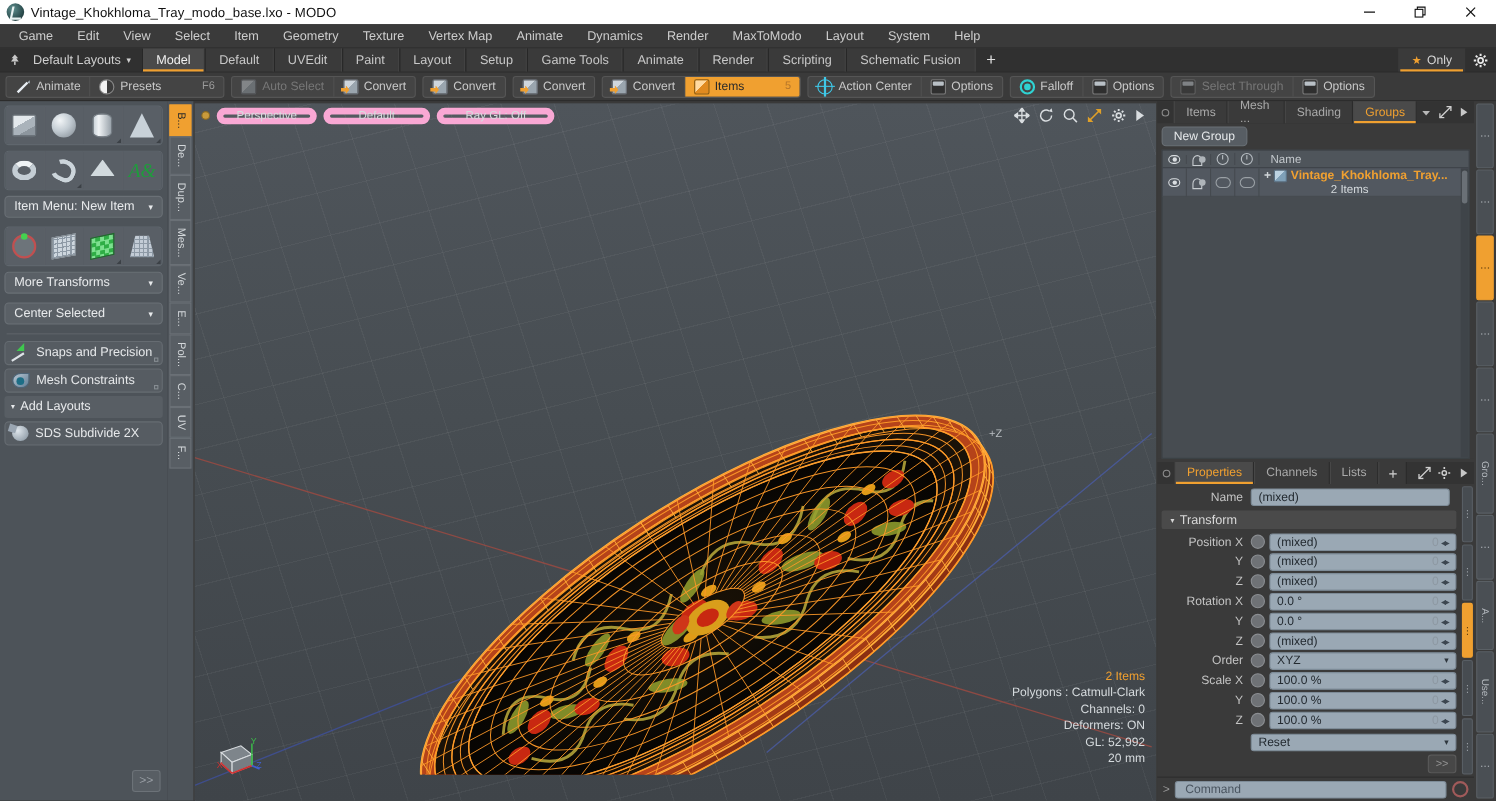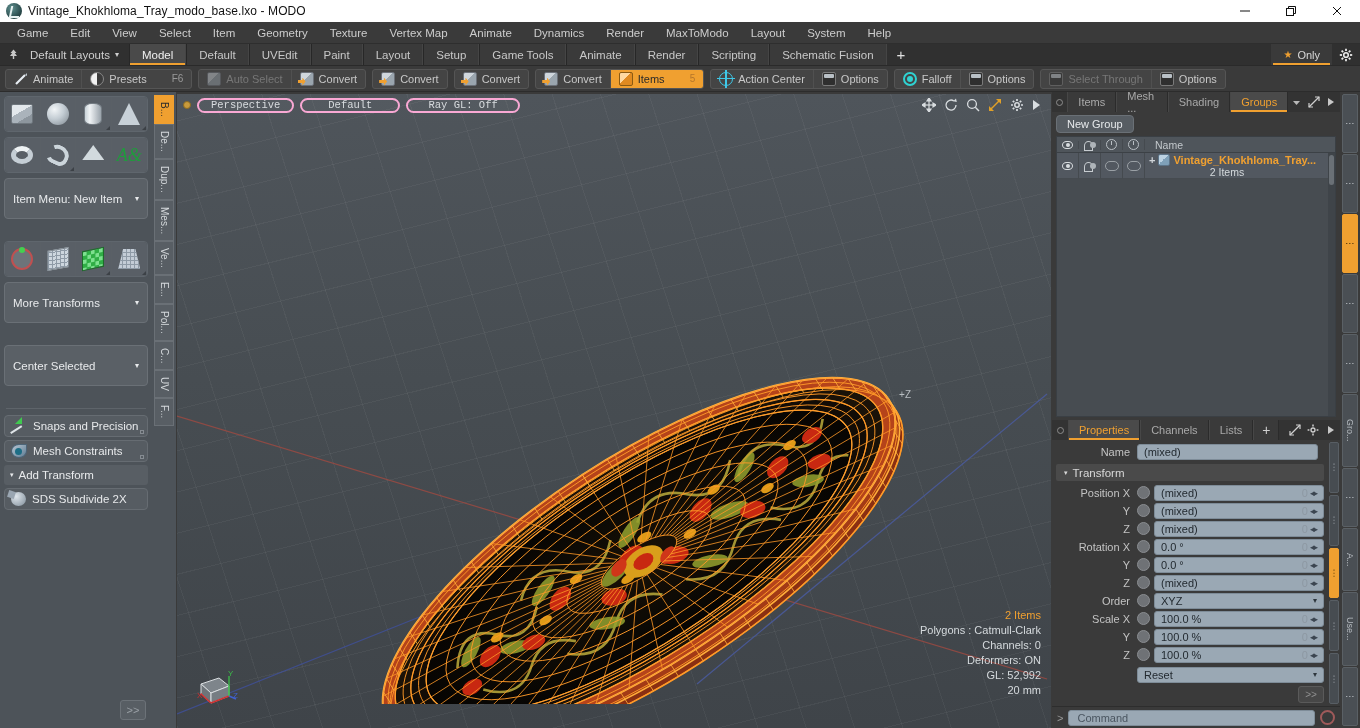--- a/index.html
+++ b/index.html
@@ -50,21 +50,21 @@
   
   .modebar{ height:26px; background:#3a3a3a; display:flex; align-items:center; gap:0; flex:0 0 26px;
             border-bottom:1px solid #2c2c2c; padding:0 2px;}
   .mgroup{ display:flex; align-items:stretch; height:20px; background:#444; border:1px solid #555; border-radius:3px;
            margin:0 3px; overflow:hidden;}
   .mbtn{ display:flex; align-items:center; gap:5px; padding:0 8px; font-size:11px; color:#c8c8c8;
          border-right:1px solid #505050; white-space:nowrap;}
   .mbtn:last-child{ border-right:none;}
   .mbtn.dim{ color:#777; }
   .mbtn.active{ background:#f0a030; color:#2a2a2a; }
-  .mbtn .key{ color:#9a9a9a; font-size:10px; margin-left:4px;padding-left:16px;}
+  .mbtn .key{ color:#9a9a9a; font-size:10px; margin-left:16px;padding-left:16px;}
   .mbtn.active .key{ color:#b5762a; }
   .icn{ width:14px;height:14px; flex:0 0 14px; display:inline-block; position:relative;}
   
   .icn-cube{ background:linear-gradient(135deg,#cfd6dc 0 45%, #9aa5ae 45% 100%); border:1px solid #6b7078; border-radius:2px;}
   .icn-cube.dim{ opacity:.45; }
   .icn-cube-orange:after{ content:""; position:absolute; left:-3px; bottom:-1px; width:8px;height:8px;
         background:#f0a030; clip-path:polygon(0 30%,60% 30%,60% 0,100% 50%,60% 100%,60% 70%,0 70%); }
   .icn-items{ background:linear-gradient(135deg,#ffd9a0 0 45%, #e08a20 45% 100%); border:1px solid #8a5a12; border-radius:2px;}
   .icn-sq{ background:#2f2f2f; border:1px solid #7a7a7a; border-radius:2px;}
   .icn-sq:after{content:"";position:absolute;left:1px;top:1px;right:1px;height:4px;background:#b9c0c6;border-radius:1px;}
@@ -81,21 +81,21 @@
   .main{ display:flex; flex:1 1 auto; min-height:0; }
 
   
   .leftpanel{ width:152px; background:#4d5359; flex:0 0 152px; padding:4px 4px 0 4px; position:relative; }
   .lp-grid{ display:grid; grid-template-columns:repeat(4,1fr); gap:0; background:#4d5359;
             border:1px solid #5f666d; border-radius:4px; margin-bottom:5px; overflow:hidden;}
   .lp-cell{ height:34px; display:flex;align-items:center;justify-content:center; position:relative;
             border-right:1px solid #5a6066; background:#595f66;}
   .lp-cell:last-child{border-right:none;}
   .lp-cell .corner{position:absolute;right:1px;bottom:1px;width:0;height:0;border-left:4px solid transparent;border-bottom:4px solid #3c4146;}
-  .lp-drop{ height:41px; background:#5a6066; border:1px solid #6a7076; border-radius:4px; margin-bottom:22px;
+  .lp-drop{ height:20px; background:#5a6066; border:1px solid #6a7076; border-radius:4px; margin-bottom:8px;
             display:flex; align-items:center; padding:0 8px; color:#e8eaec; font-size:11.5px;}
   .lp-drop .caret{ margin-left:auto; font-size:8px; }
   .lp-div{ height:1px; background:#5e646a; margin:6px 2px;}
   .lp-row{ height:22px; background:#565c62; border:1px solid #666c72; border-radius:4px; margin-bottom:3px;
            display:flex; align-items:center; gap:6px; padding:0 6px; color:#e6e8ea; font-size:11.5px; position:relative;}
   .lp-row .sm{position:absolute;right:3px;bottom:2px;width:4px;height:4px;border:1px solid #868c92;}
   .lp-sec{ height:20px; display:flex;align-items:center; gap:5px; padding:0 6px; color:#e8eaec; font-size:11.5px;
            background:#585e64; border-radius:3px; margin-bottom:3px;}
   .lp-sec .tri{ font-size:7px; }
   .lp-gg{ position:absolute; right:6px; bottom:8px; width:26px;height:20px; background:#585e64;border:1px solid #6c7278;
@@ -145,22 +145,22 @@
   .vp{ position:relative; flex:1 1 auto; background:#4a5055; overflow:hidden; }
   .vp-grid{ position:absolute; inset:0;
      background:
       repeating-linear-gradient(72deg, rgba(255,255,255,.045) 0 1px, transparent 1px 46px),
       repeating-linear-gradient(-14deg, rgba(255,255,255,.045) 0 1px, transparent 1px 40px),
       linear-gradient(180deg,#4f555b 0%, #474d52 45%, #3f4449 100%);
   }
   .vp-head{ position:absolute; left:0; right:0; top:0; height:22px; display:flex; align-items:center; gap:6px;
             padding:0 6px; z-index:5; }
   .vp-dot{ width:8px;height:8px;border-radius:50%;background:#c89a3c;border:1px solid #8a6a22;}
-  .vp-pill{ height:15px; border:2px solid #f9a8d4; border-radius:8px; padding:0 12px; display:flex; align-items:center;
-            color:#d7dbde; font-size:10.5px; background:rgba(255,255,255,0.03);font-family:Liberation Mono, monospace;}
+  .vp-pill{ height:15px; border:6px solid #f9a8d4; border-radius:8px; padding:0 12px; display:flex; align-items:center;
+            color:#d7dbde; font-size:10.5px; background:rgba(255,255,255,0.03);}
   .vp-tools{ margin-left:auto; display:flex; align-items:center; gap:8px; padding-right:4px;}
   .vp-tools svg{ display:block; }
   .vp-axis{ position:absolute; color:#b8bdc1; font-size:10px; }
   .vp-stats{ position:absolute; right:10px; bottom:30px; text-align:right; font-size:11px; color:#d5dadd; line-height:15px; z-index:5;}
   .vp-stats .hi{ color:#f0a030; }
   .vp-gizmo{ position:absolute; left:18px; bottom:14px; width:46px;height:46px; z-index:5;}
   .vp-bottom{ height:22px; flex:0 0 22px; background:#3f3f3f; border-top:1px solid #2e2e2e;
               display:flex; align-items:center; justify-content:center; color:#8d8d8d; font-size:11px;}
 
   
@@ -482,21 +482,21 @@
         <span>Snaps and Precision</span>
         <span class="sm"></span>
       </div>
       <div class="lp-row">
         <span class="s-mc"></span>
         <span>Mesh Constraints</span>
         <span class="sm"></span>
       </div>
       <div class="lp-sec">
         <span class="tri">▾</span>
-        <span>Add Transform</span>
+        <span>Add Layouts</span>
       </div>
       <div class="lp-row">
         <span class="s-sds"></span>
         <span>SDS Subdivide 2X</span>
       </div>
       <div class="lp-gg">&gt;&gt;</div>
     </div>
 
     <div class="vstrip" id="left-vtabs">
         <div class="vtab sel">B...</div>

